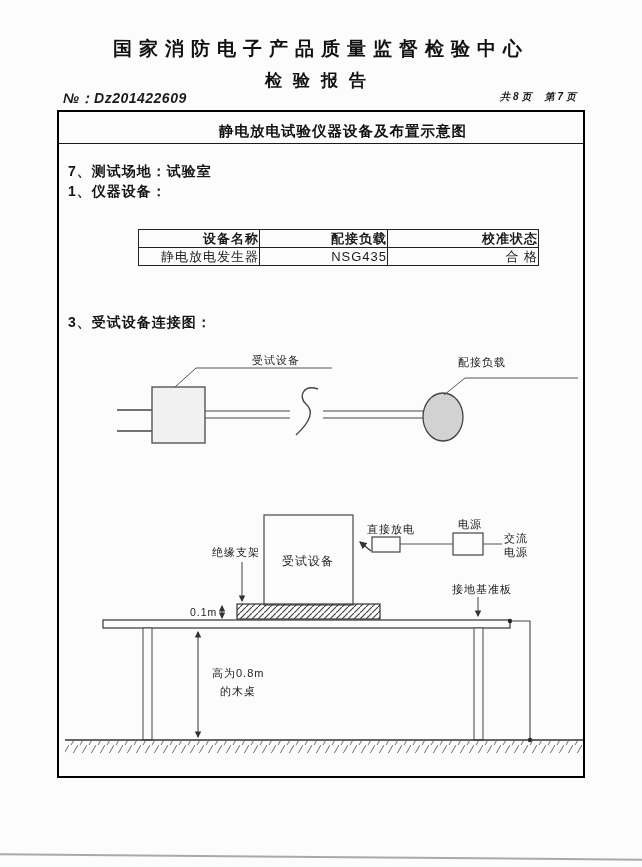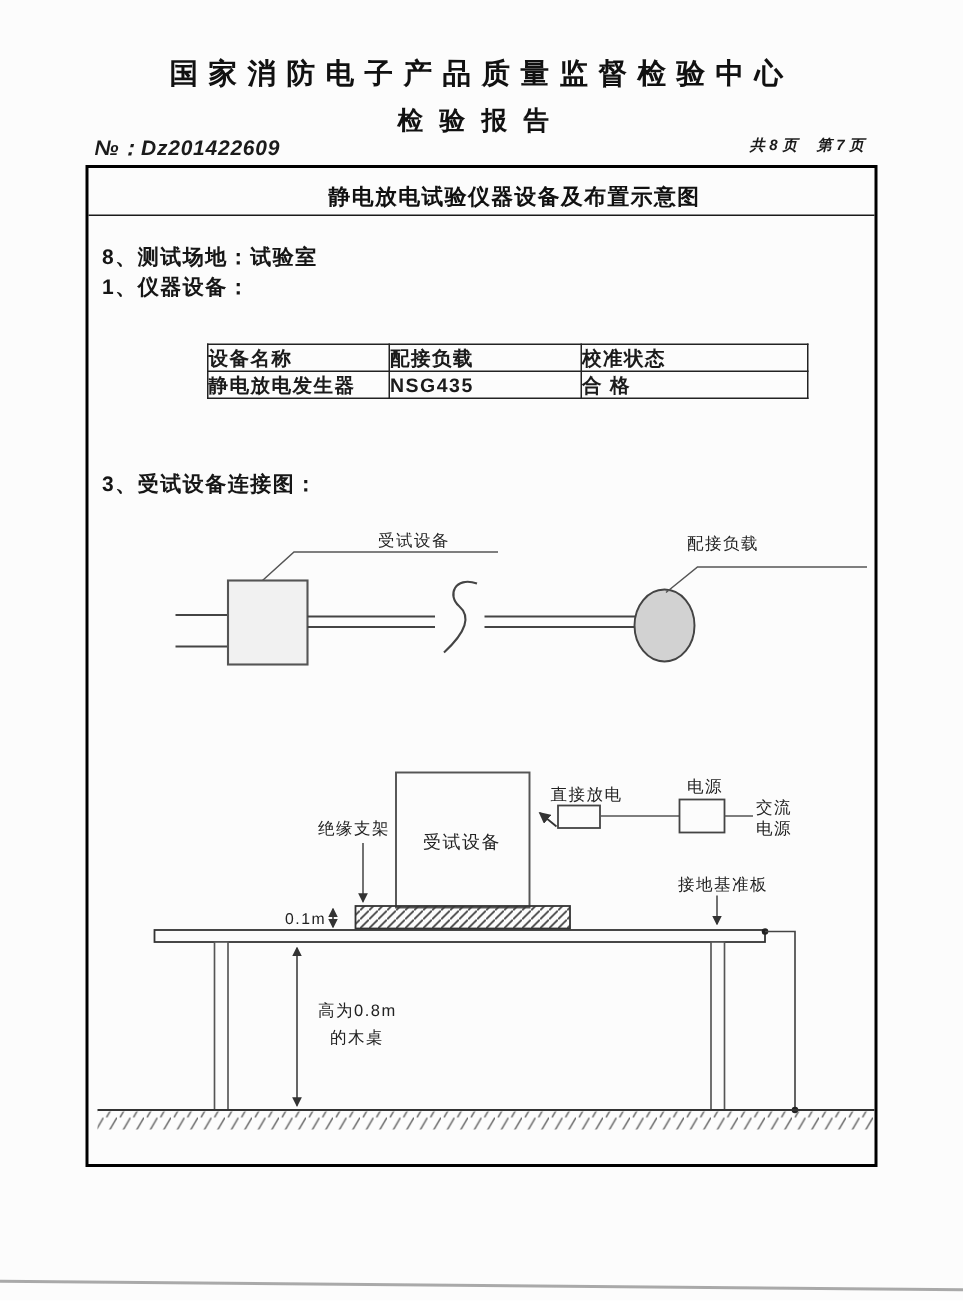--- a/index.html
+++ b/index.html
@@ -37,25 +37,25 @@
   .item1 { left:68px; top:163px; }
   .item2 { left:68px; top:183px; }
   .item3 { left:68px; top:314px; }
   .item4 { left:68px; top:482px; }
 
   table.equip-table {
     position:absolute; left:138px; top:229px; border-collapse:collapse;
     table-layout:fixed;
   }
   table.equip-table th, table.equip-table td {
-    border:1.3px solid #222; text-align:left; vertical-align:middle;
+    border:1.3px solid #222; text-align:right; vertical-align:middle;
     font-size:13px; padding:0; height:17px; line-height:17px;
   }
   table.equip-table th { font-weight:700; letter-spacing:1px; }
-  table.equip-table td { font-weight:700; letter-spacing:1px; }
+  table.equip-table td { font-weight:400; letter-spacing:1px; }
   .col-a { width:120px; } .col-b { width:127px; } .col-c { width:150px; }
 
   svg text {
     font-family:"Liberation Sans", sans-serif; fill:#222;
     letter-spacing:1px;
   }
   .diag { left:60px; top:340px; }
   .diag2 { left:60px; top:505px; }
 
   .scan-line {
@@ -73,21 +73,21 @@
 
   <div class="abs meta-row">
     <span class="report-no"><span>№：</span><span>Dz201422609</span></span>
     <span class="pagination"><span>共8页</span><span class="gap"></span><span>第7页</span></span>
   </div>
 
   <div class="abs main-box"></div>
   <div class="abs box-title">静电放电试验仪器设备及布置示意图</div>
   <div class="abs title-rule"></div>
 
-  <div class="abs item item1">8、测试场地：试验室</div>
+  <div class="abs item item1">7、测试场地：试验室</div>
   <div class="abs item item2">1、仪器设备：</div>
 
   <table class="equip-table">
     <tbody>
         <tr>
       <th class="col-a">设备名称</th>
       <th class="col-b">配接负载</th>
       <th class="col-c">校准状态</th>
     </tr>
     <tr>

